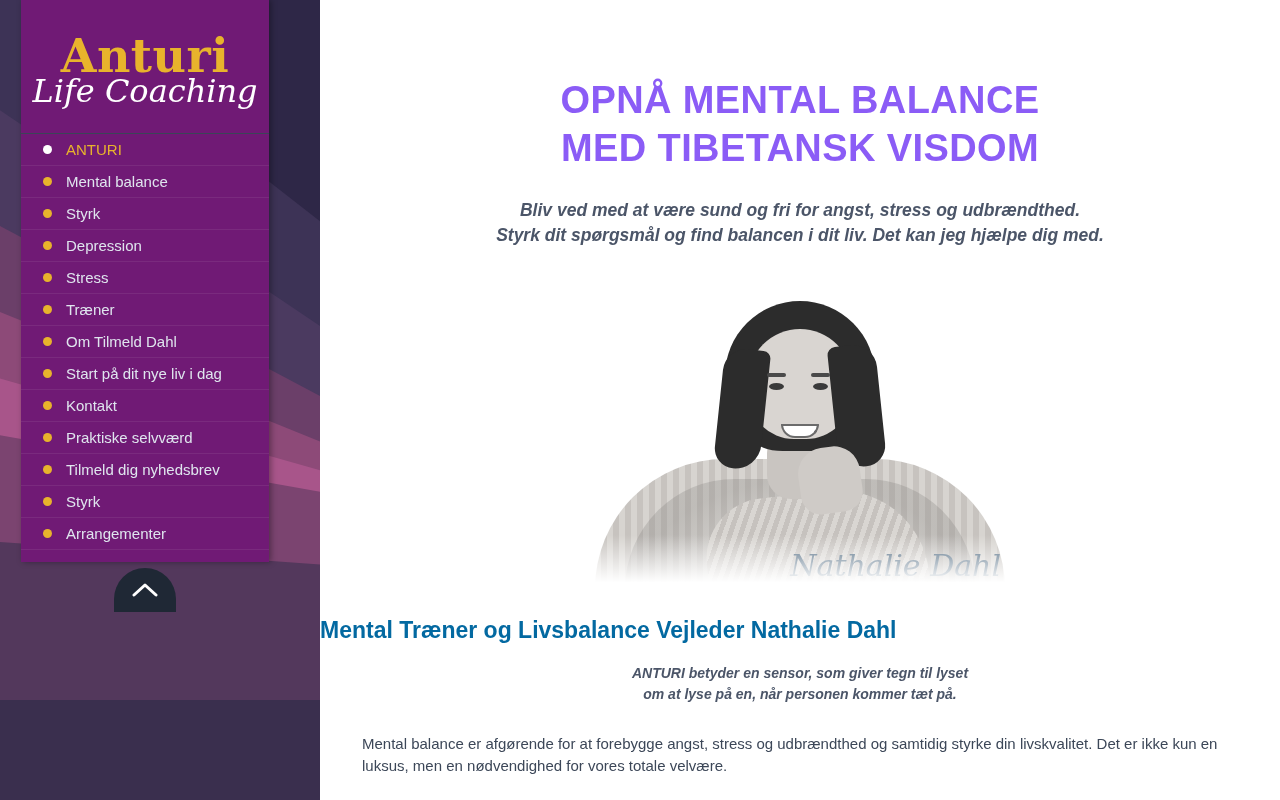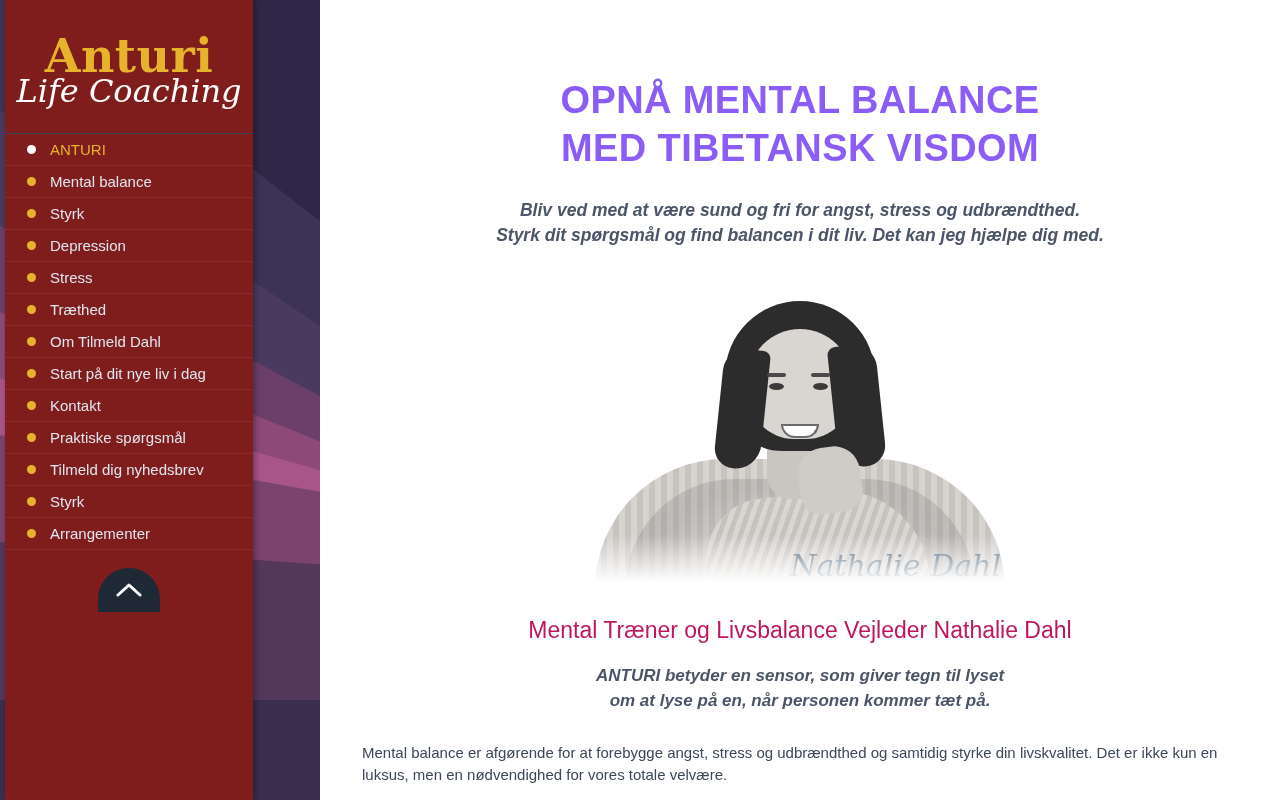--- a/index.html
+++ b/index.html
@@ -33,23 +33,23 @@
   .ray-c { left: -30px; top: 210px; width: 700px; height: 120px; background: #6b3f69; transform: rotate(28deg); }
   .ray-d { left: -30px; top: 300px; width: 700px; height: 90px; background: #8d4a78; transform: rotate(22deg); }
   .ray-e { left: -30px; top: 370px; width: 700px; height: 70px; background: #a8558a; transform: rotate(16deg); }
   .ray-f { left: -30px; top: 430px; width: 700px; height: 120px; background: #7b4470; transform: rotate(10deg); }
   .ray-g { left: -30px; top: 540px; width: 700px; height: 200px; background: #53385c; transform: rotate(4deg); }
   .ray-h { left: -30px; top: 700px; width: 700px; height: 220px; background: #3a2f4e; transform: rotate(0deg); }
 
   
   #sidebar {
     position: absolute;
-    left: 5px; top: 0;
-    width: 248px; height: 800px;
-    background: #7f1d1d;
+    left: 21px; top: 0;
+    width: 248px; height: 562px;
+    background: #701a75;
     box-shadow: 2px 0 6px rgba(0,0,0,.35);
   }
   #logo-block {
     height: 134px;
     display: flex;
     flex-direction: column;
     align-items: center;
     justify-content: center;
     border-bottom: 1px solid #3a4557;
     padding-top: 6px;
@@ -253,32 +253,32 @@
     color: #46627a;
   }
   #photo-fade {
     position: absolute;
     left: -10px; right: -10px; bottom: 0;
     height: 54px;
     background: linear-gradient(to bottom, rgba(255,255,255,0), #ffffff 88%);
   }
 
   #section-title {
-    text-align: center;
-    color: #be185d;
+    text-align: left;
+    color: #0369a1;
     font-size: 23px;
-    font-weight: normal;
+    font-weight: bold;
     margin-top: 28px;
   }
   #section-sub {
     text-align: center;
     color: #4b5568;
     font-style: italic;
     font-weight: bold;
-    font-size: 17px;
+    font-size: 14px;
     line-height: 1.5;
     margin-top: 10px;
   }
   #section-sub .l2 { display: block; }
 
   .body-copy {
     color: #3c4758;
     font-size: 15px;
     line-height: 1.5;
     margin: 28px 42px 0 42px;
@@ -321,37 +321,37 @@
     <div class="nav-item">
       <span class="bullet"></span>
       <span>Depression</span>
     </div>
     <div class="nav-item">
       <span class="bullet"></span>
       <span>Stress</span>
     </div>
     <div class="nav-item">
       <span class="bullet"></span>
-      <span>Træthed</span>
+      <span>Træner</span>
     </div>
     <div class="nav-item">
       <span class="bullet"></span>
       <span>Om Tilmeld Dahl</span>
     </div>
     <div class="nav-item">
       <span class="bullet"></span>
       <span>Start på dit nye liv i dag</span>
     </div>
     <div class="nav-item">
       <span class="bullet"></span>
       <span>Kontakt</span>
     </div>
     <div class="nav-item">
       <span class="bullet"></span>
-      <span>Praktiske spørgsmål</span>
+      <span>Praktiske selvværd</span>
     </div>
     <div class="nav-item">
       <span class="bullet"></span>
       <span>Tilmeld dig nyhedsbrev</span>
     </div>
     <div class="nav-item">
       <span class="bullet"></span>
       <span>Styrk</span>
     </div>
     <div class="nav-item">

